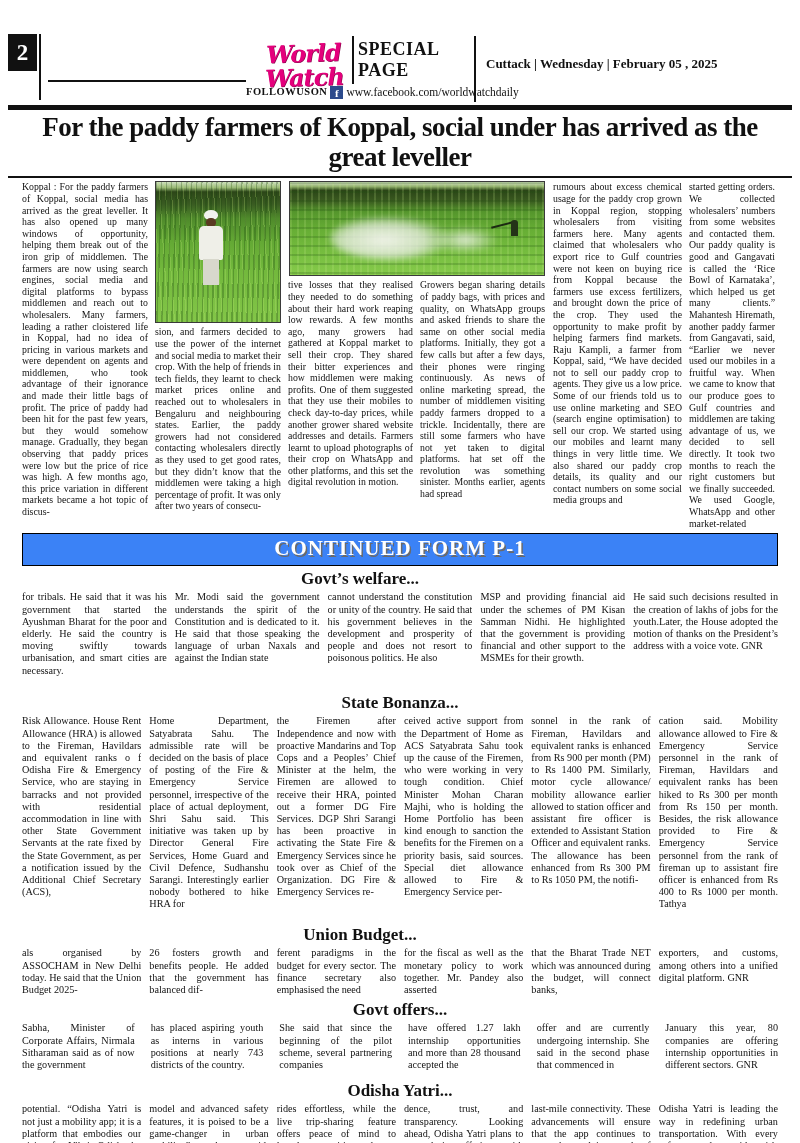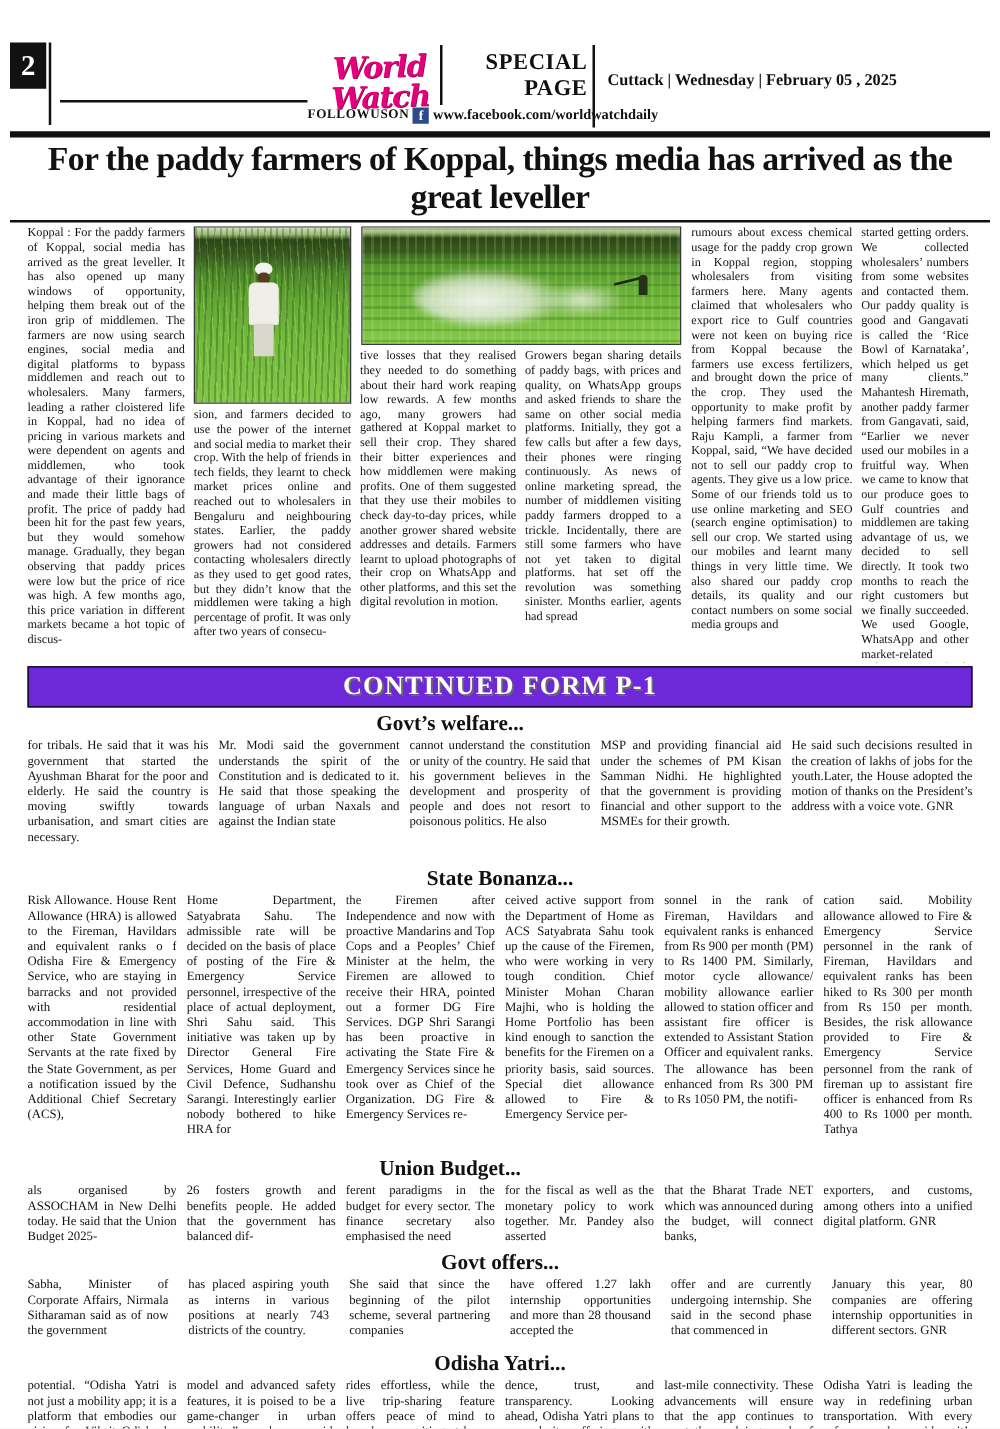--- a/index.html
+++ b/index.html
@@ -23,32 +23,32 @@
     font-style:italic; font-weight:bold; font-size:24px; line-height:1;
     color:#e4007c; transform:rotate(-2deg);
     text-shadow:0.5px 0.5px 0 #7a0040;
     font-family:"DejaVu Serif", serif;
     letter-spacing:-1px;
   }
   .vdiv { position:absolute; width:2px; background:#111; }
   .v1 { left:344px; top:2px; height:48px; }
   .v2 { left:466px; top:2px; height:66px; }
   .special {
-    position:absolute; left:350px; top:5px; width:112px; text-align:right;
+    position:absolute; left:350px; top:5px; width:112px; text-align:left;
     font-weight:bold; font-size:18px; line-height:1.15; letter-spacing:0.5px;
   }
   .dateline { position:absolute; left:478px; top:22px; font-weight:bold; font-size:13px; }
   .follow-row { position:absolute; left:238px; top:52px; display:flex; gap:3px; }
   .follow-label { font-weight:bold; font-size:10.5px; letter-spacing:0.5px; }
   .fb-icon {
     width:13px; height:13px; background:#2c4a8c; color:#fff; font-weight:bold;
     font-size:11px; display:inline-flex; align-items:flex-end; justify-content:center;
     line-height:1; font-family:"Liberation Serif", serif;
   }
-  .fb-url { font-size:11.5px;font-weight:bold; }
+  .fb-url { font-size:11.5px; }
   .thick-rule { height:5px; background:#111; margin:1px 8px 0 8px; }
   
   .headline {
     margin:3px 12px 0 12px; text-align:center; font-size:27px; font-weight:bold;
     letter-spacing:-0.5px; line-height:1.1; font-family:"Liberation Serif", serif;
   }
   .head-rule { height:2px; background:#111; margin:4px 8px 3px 8px; }
   
   .lead-cols { display:flex; gap:7px; margin:2px 22px 0 22px; height:349px; overflow:hidden; }
   .story-text {
@@ -101,21 +101,21 @@
   }
   .mist2 {
     position:absolute; left:140px; top:44px; width:70px; height:28px; border-radius:50%;
     background:radial-gradient(ellipse, rgba(240,242,235,.85) 0%, rgba(240,242,235,0) 70%);
     filter:blur(3px);
   }
   .sprayer { position:absolute; right:26px; top:38px; width:7px; height:16px; background:#243318; border-radius:3px 3px 0 0; }
   .spray-wand { position:absolute; right:31px; top:42px; width:22px; height:2px; background:#1c2a12; transform:rotate(-14deg); }
   
   .banner {
-    margin:3px 22px 0 22px; background:#6d28d9; color:#fff; text-align:center;
+    margin:3px 22px 0 22px; background:#3b82f6; color:#fff; text-align:center;
     font-weight:bold; font-size:21px; letter-spacing:1px; padding:2px 0 4px 0;
     text-shadow:1.5px 1.5px 0 #6a6a6a; border:1px solid #000;
   }
   
   .sections { margin:0 22px; }
   .sec-h { text-align:center; font-weight:bold; font-size:17px; padding:3px 0 2px 0; }
   .sec-h.off-left { padding-right:80px; }
   .sec-cols { display:flex; gap:8px; overflow:hidden; }
   .scol { flex:1; font-size:10.2px; line-height:12.2px; text-align:justify; overflow:hidden; }
   .h-welfare { height:99px; }
@@ -139,21 +139,21 @@
     <div class="vdiv v2"></div>
     <div class="dateline">Cuttack | Wednesday | February 05 , 2025</div>
     <div class="follow-row">
       <span class="follow-label">FOLLOWUSON</span>
       <span class="fb-icon">f</span>
       <span class="fb-url">www.facebook.com/worldwatchdaily</span>
     </div>
   </div>
   <div class="thick-rule"></div>
 
-  <h1 class="headline">For the paddy farmers of Koppal, things media has arrived as the great leveller</h1>
+  <h1 class="headline">For the paddy farmers of Koppal, social under has arrived as the great leveller</h1>
   <div class="head-rule"></div>
 
   <div class="lead-cols">
     <div class="story-text w1">Koppal : For the paddy farmers of Koppal, social media has arrived as the great leveller. It has also opened up many windows of opportunity, helping them break out of the iron grip of middlemen. The farmers are now using search engines, social media and digital platforms to bypass middlemen and reach out to wholesalers. Many farmers, leading a rather cloistered life in Koppal, had no idea of pricing in various markets and were dependent on agents and middlemen, who took advantage of their ignorance and made their little bags of profit. The price of paddy had been hit for the past few years, but they would somehow manage. Gradually, they began observing that paddy prices were low but the price of rice was high. A few months ago, this price variation in different markets became a hot topic of discus-</div>
 
     <div class="wrap2">
       <div class="photo photo-a">
         <div class="blades"></div>
         <div class="farmer">
           <div class="turban"></div>

